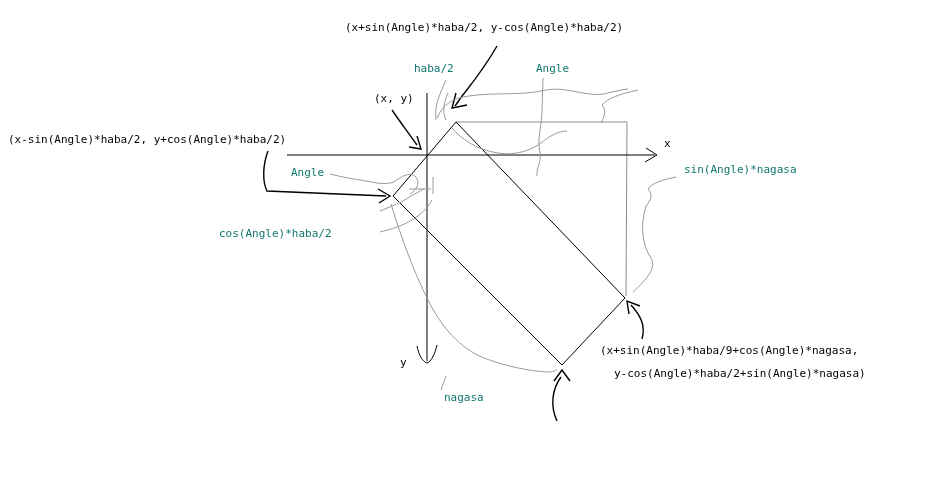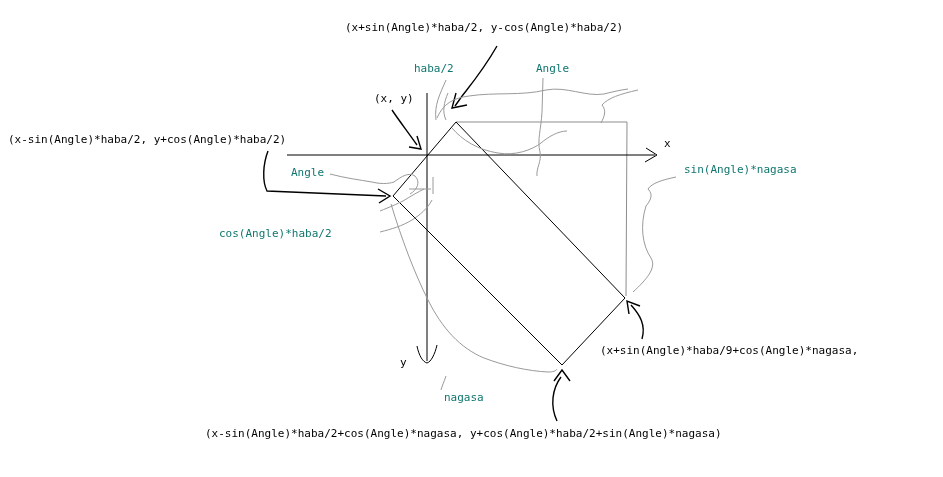--- a/index.html
+++ b/index.html
@@ -82,15 +82,15 @@
   <div class="lbl gray" style="left:536px;top:62px;">Angle</div>
   <div class="lbl" style="left:368px;top:92px;margin-left:6px;">(x, y)</div>
   <div class="lbl" style="left:8px;top:133px;">(x-sin(Angle)*haba/2, y+cos(Angle)*haba/2)</div>
   <div class="lbl" style="left:664px;top:137px;">x</div>
   <div class="lbl gray" style="left:291px;top:166px;">Angle</div>
   <div class="lbl gray" style="left:684px;top:163px;">sin(Angle)*nagasa</div>
   <div class="lbl gray" style="left:219px;top:227px;">cos(Angle)*haba/2</div>
   <div class="lbl" style="left:400px;top:356px;">y</div>
   <div class="lbl gray" style="left:444px;top:391px;">nagasa</div>
   <div class="lbl" style="left:600px;top:344px;">(x+sin(Angle)*haba/9+cos(Angle)*nagasa,</div>
-  <div class="lbl" style="left:205px;top:427px;">(x-sin(Angle)*haba/2+cos(Angle)*nagasa, y+cos(Angle)*haba/2+sin(Angle)*nagasa)</div>
+  <div class="lbl" style="left:614px;top:367px;">y-cos(Angle)*haba/2+sin(Angle)*nagasa)</div>
 
 </div>
 
 </body></html>

